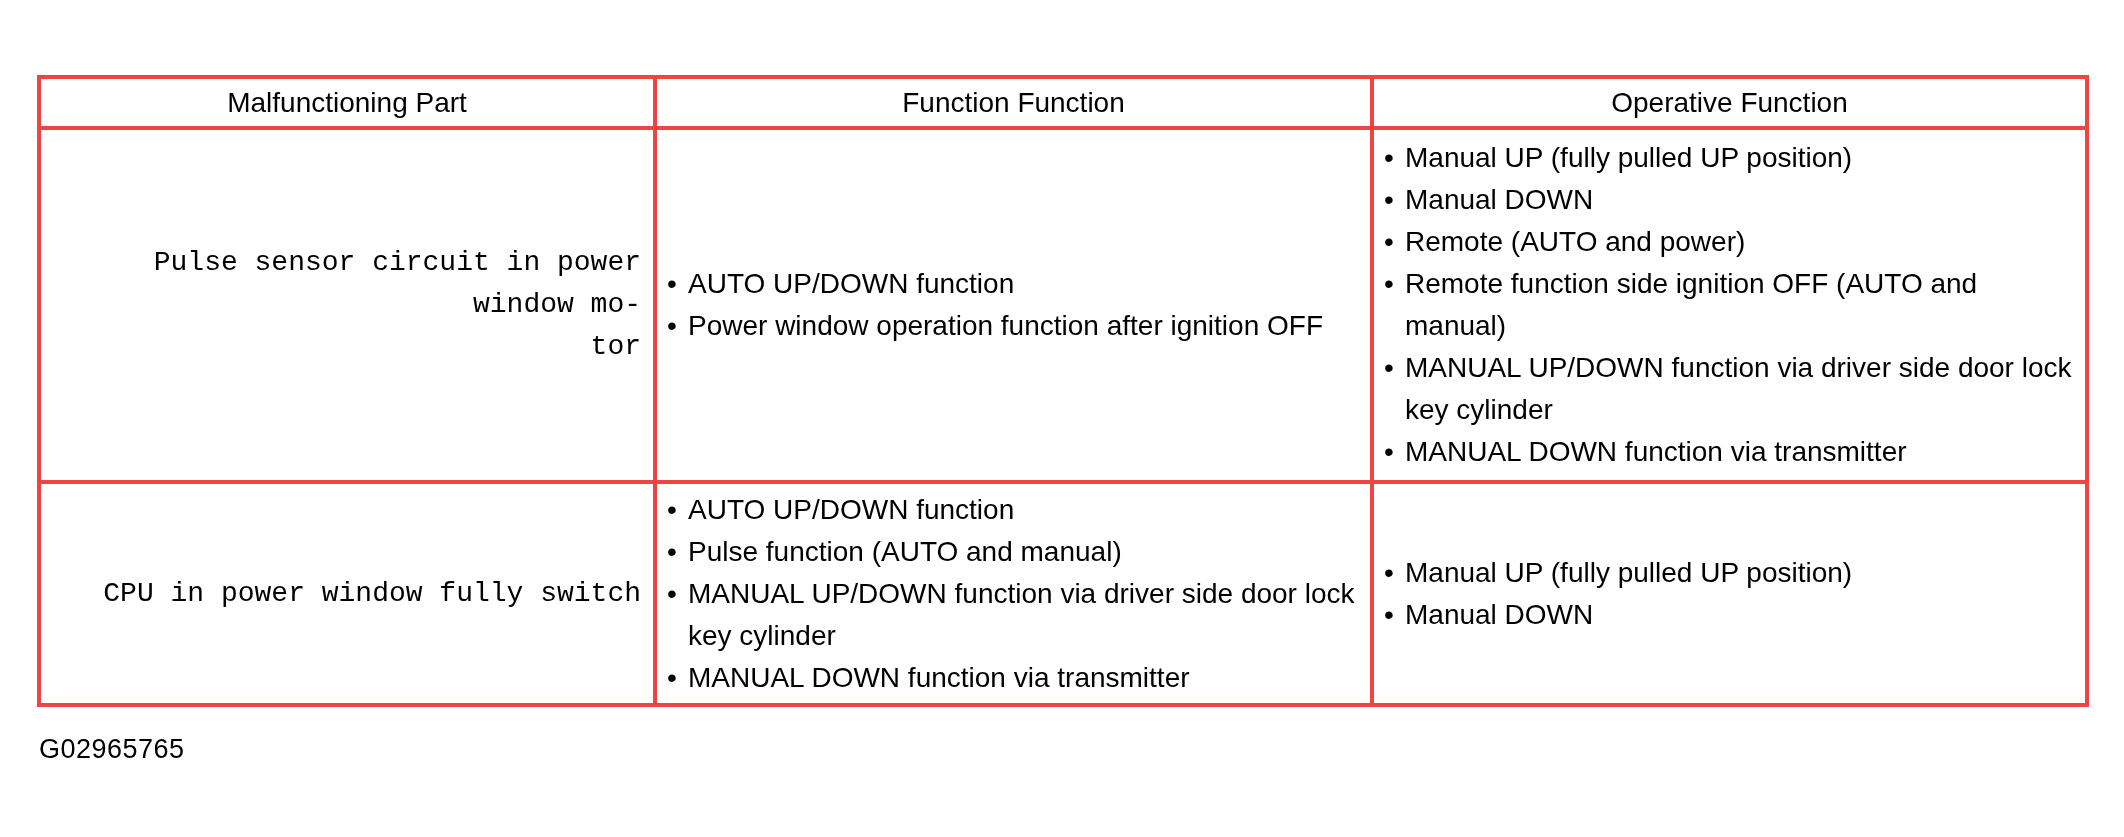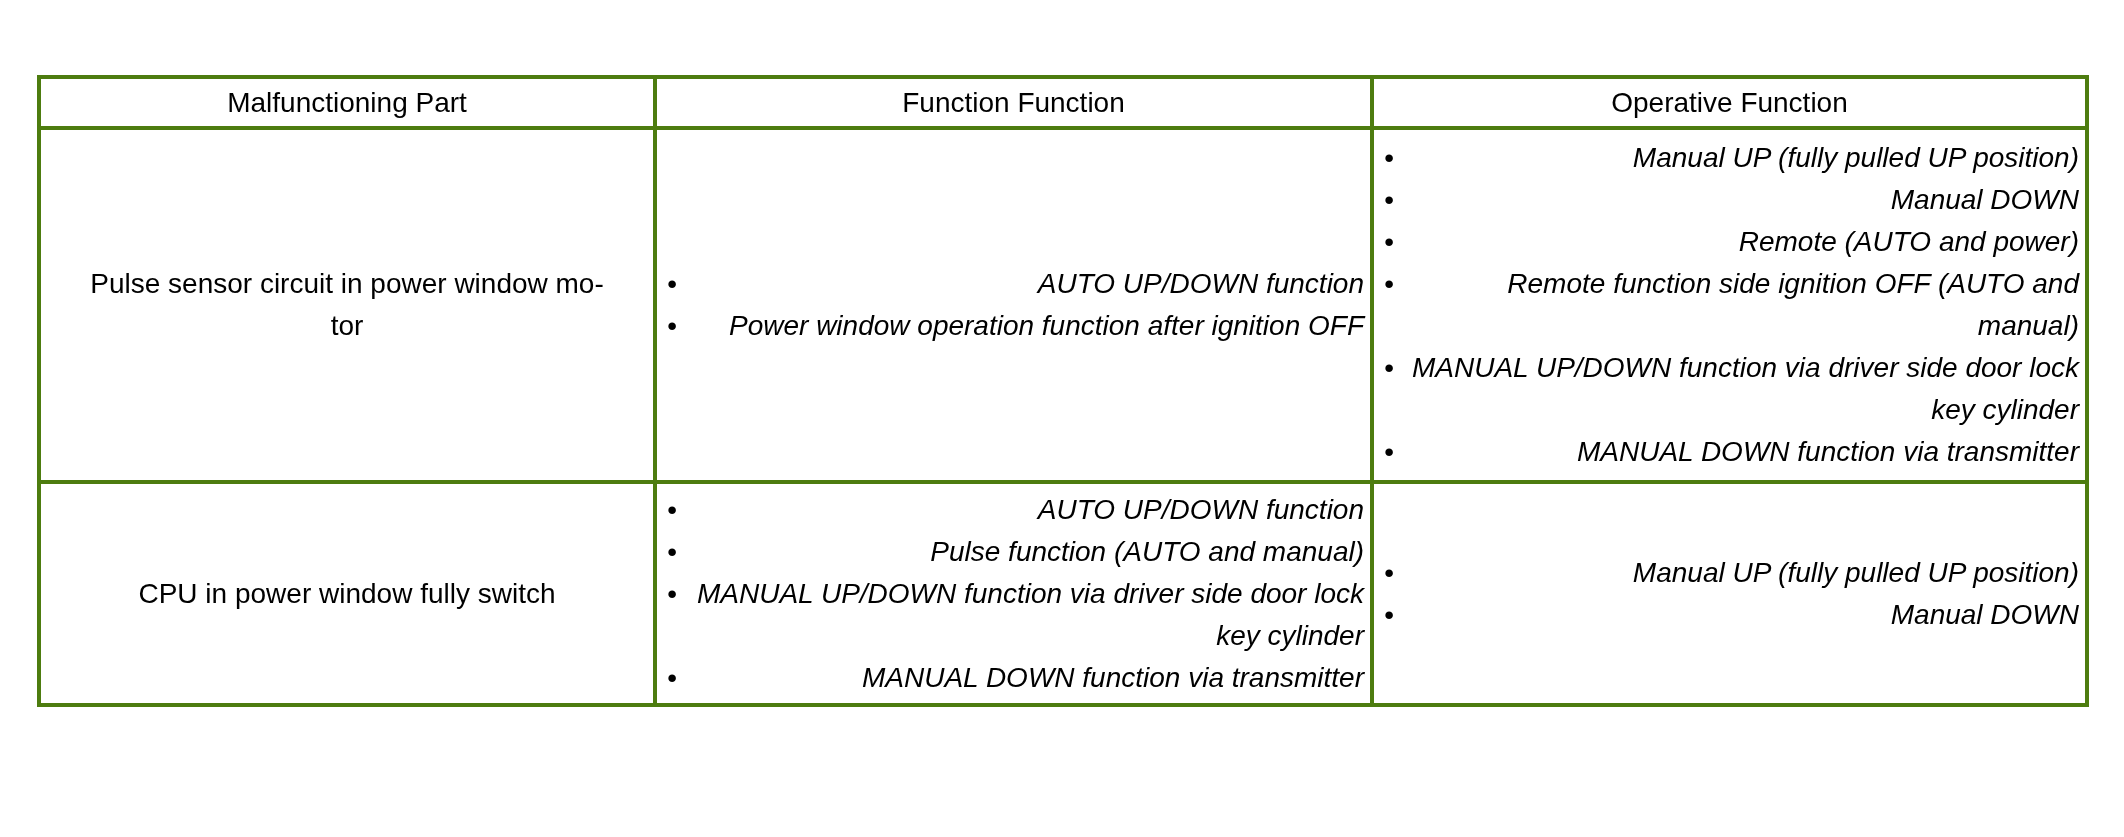--- a/index.html
+++ b/index.html
@@ -19,43 +19,43 @@
     width: 2124px;
     height: 837px;
   }
   table.malfunction-table {
     border-collapse: collapse;
     table-layout: fixed;
     width: 2048px;
     margin: 75px 0 0 37px;
   }
   th, td {
-    border: 4px solid #4d7c0f;
+    border: 4px solid #ef4444;
     vertical-align: middle;
     font-size: 28px;
     line-height: 42px;
     font-weight: normal;
     overflow: hidden;
   }
   th.col-header {
     height: 47px;
     text-align: center;
     padding: 0;
   }
   tr.row-1 td { height: 350px; }
   tr.row-2 td { height: 219px; }
   td.part-cell {
     padding: 0 12px;
     white-space: pre-line;
-    text-align: center;
+    text-align: right;
+    font-family: Liberation Mono, monospace;
   }
   td.list-cell {
     padding: 0 6px 0 10px;
-    text-align: right;
-    font-style: italic;
+    text-align: left;
   }
   ul.bullet-list {
     list-style: none;
     margin: 0;
     padding: 0;
   }
   ul.bullet-list li {
     position: relative;
     padding-left: 21px;
   }
@@ -121,13 +121,14 @@
         </td>
         <td class="list-cell">
           <ul class="bullet-list">
               <li>Manual UP (fully pulled UP position)</li>
               <li>Manual DOWN</li>
             </ul>
         </td>
       </tr>
     </tbody>
   </table>
+  <div class="figure-id">G02965765</div>
 </div>
 
 </body></html>

